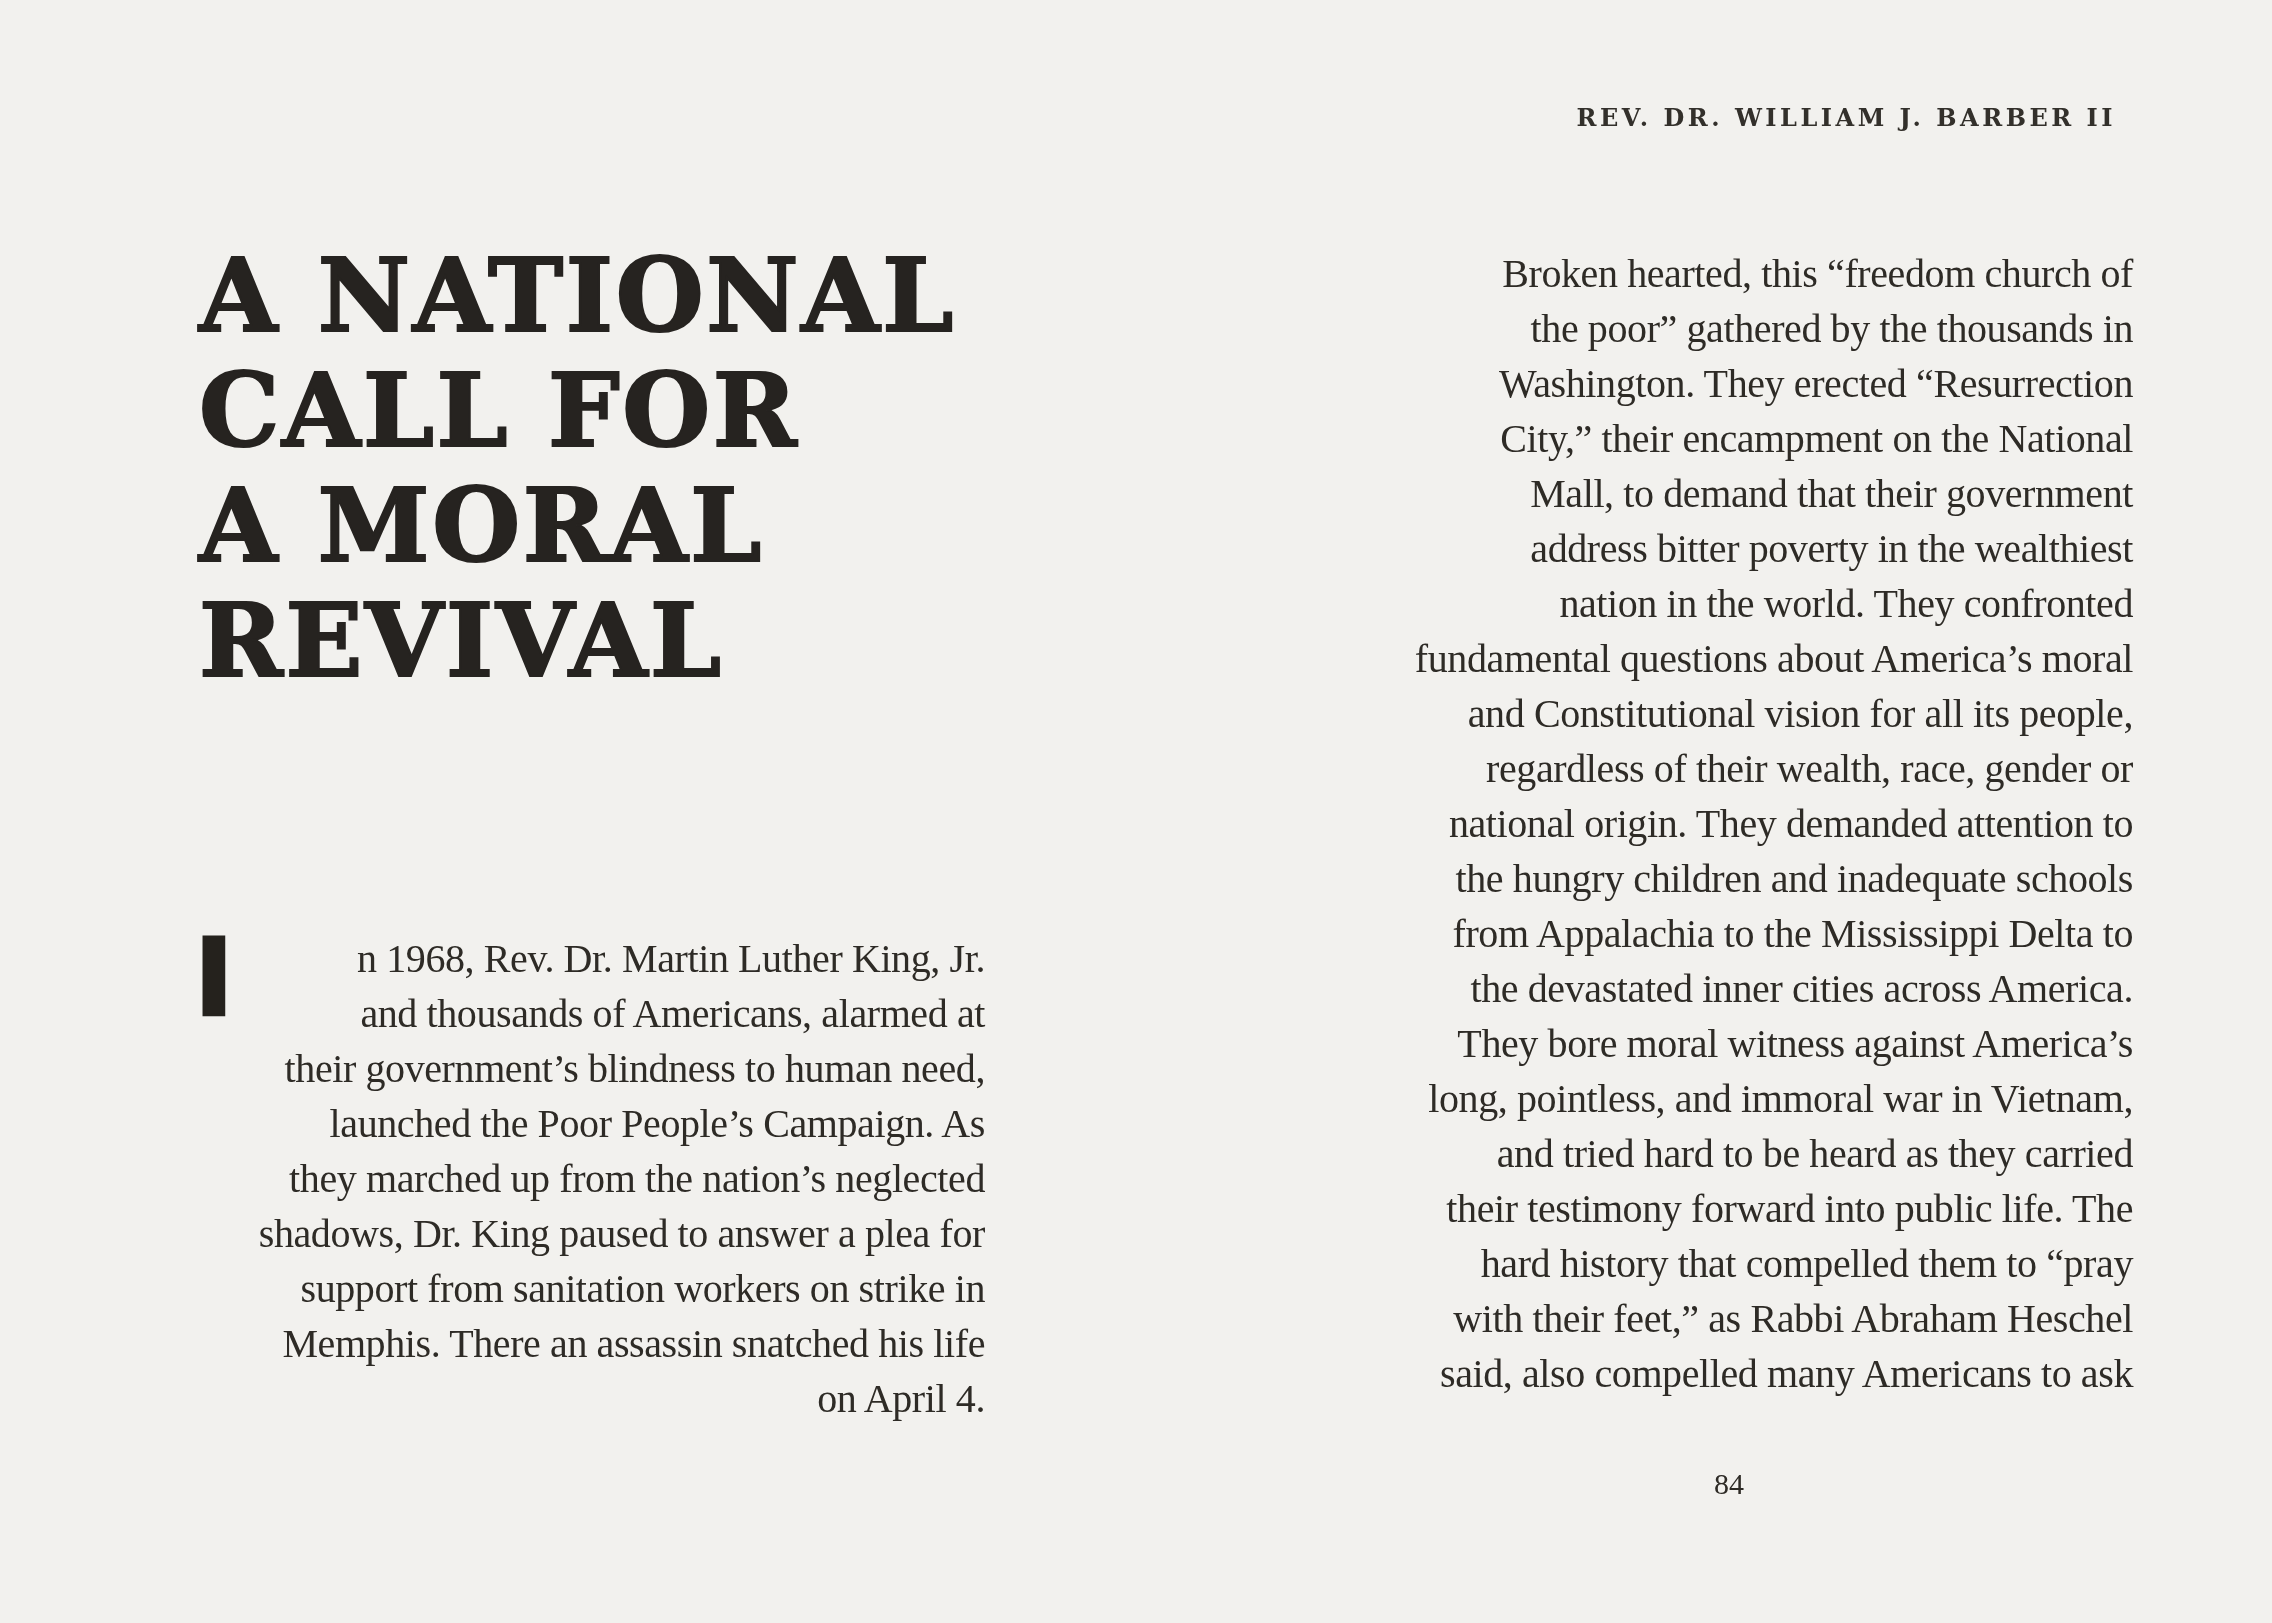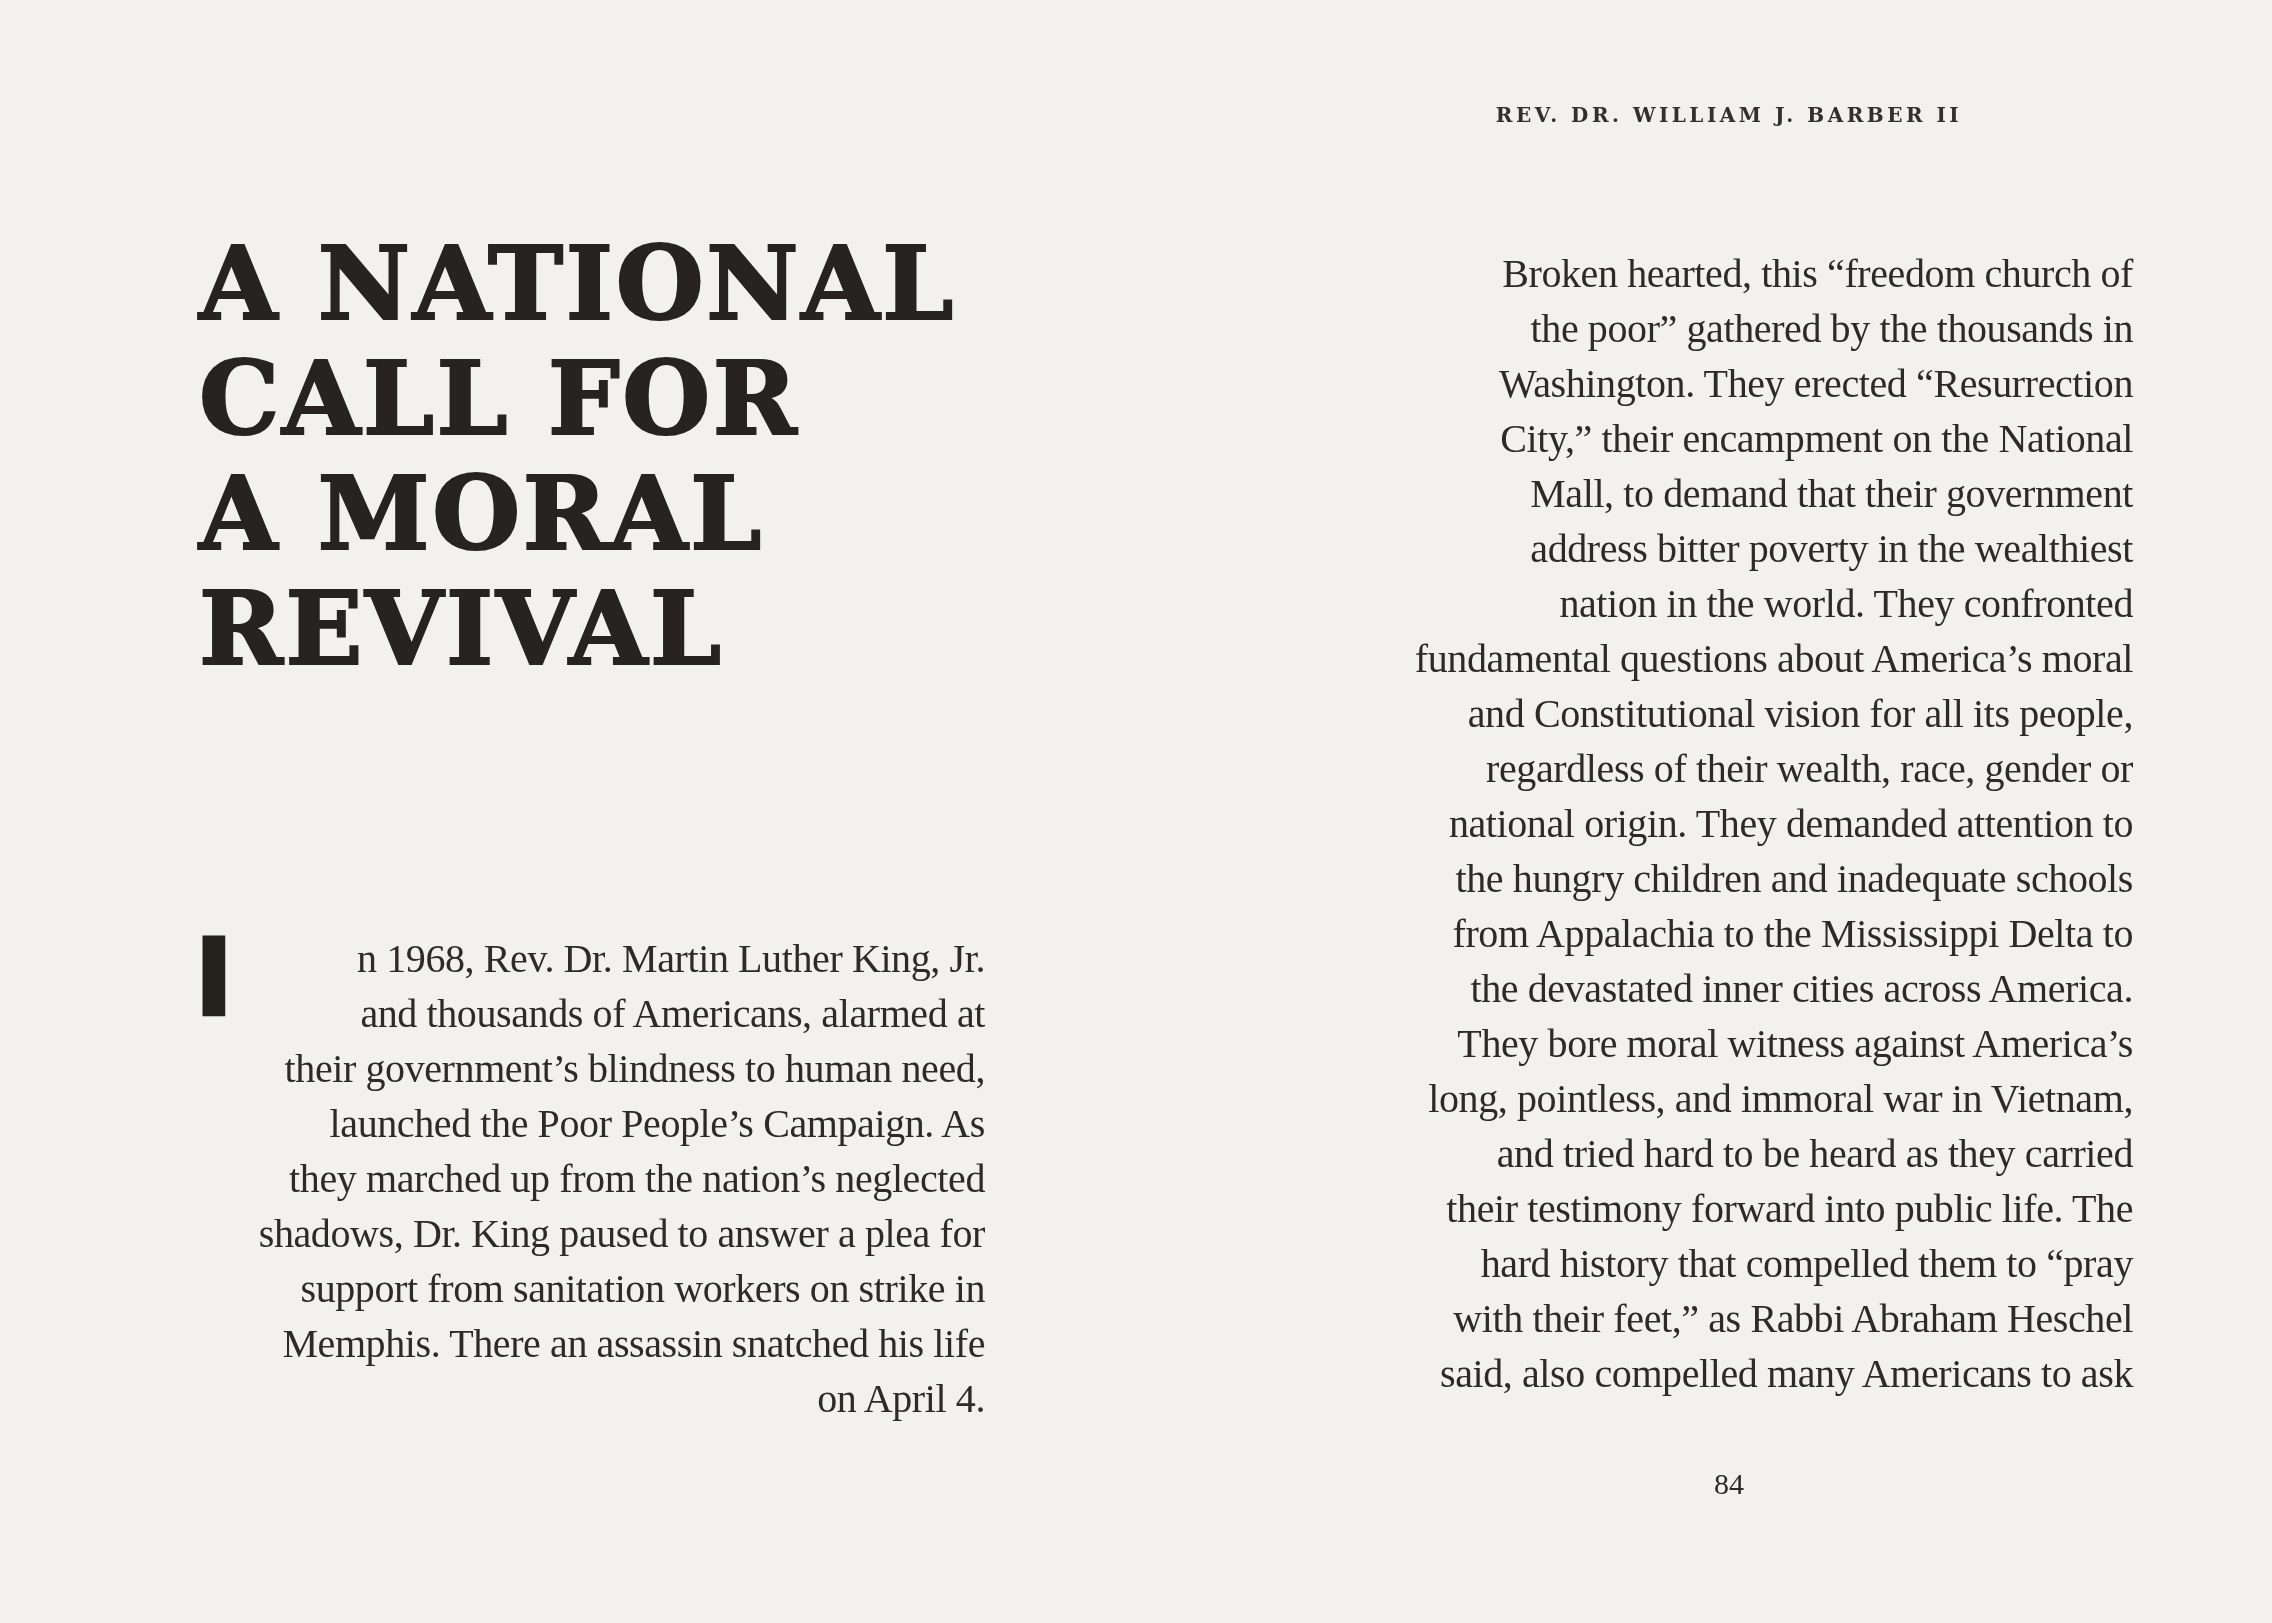--- a/index.html
+++ b/index.html
@@ -13,32 +13,32 @@
     background: #f2f1ee;
     font-family: "Liberation Serif", serif;
     color: #2e2b26;
     overflow: hidden;
   }
   .running-header {
     position: absolute;
     left: 1342px;
     top: 103px;
     width: 774px;
-    text-align: center;
+    text-align: right;
     font-family: "DejaVu Serif", serif;
     font-weight: bold;
-    font-size: 20px;
+    font-size: 24px;
     letter-spacing: 3.5px;
     color: #33302b;
     white-space: nowrap;
   }
   .chapter-title {
     position: absolute;
     left: 199px;
-    top: 226px;
+    top: 238px;
     font-family: "DejaVu Serif", serif;
     font-weight: bold;
     font-size: 101px;
     line-height: 115px;
     letter-spacing: 2.6px;
     color: #262320;
     -webkit-text-stroke: 2.2px #262320;
     white-space: pre-line;
   }
   .body-text {

